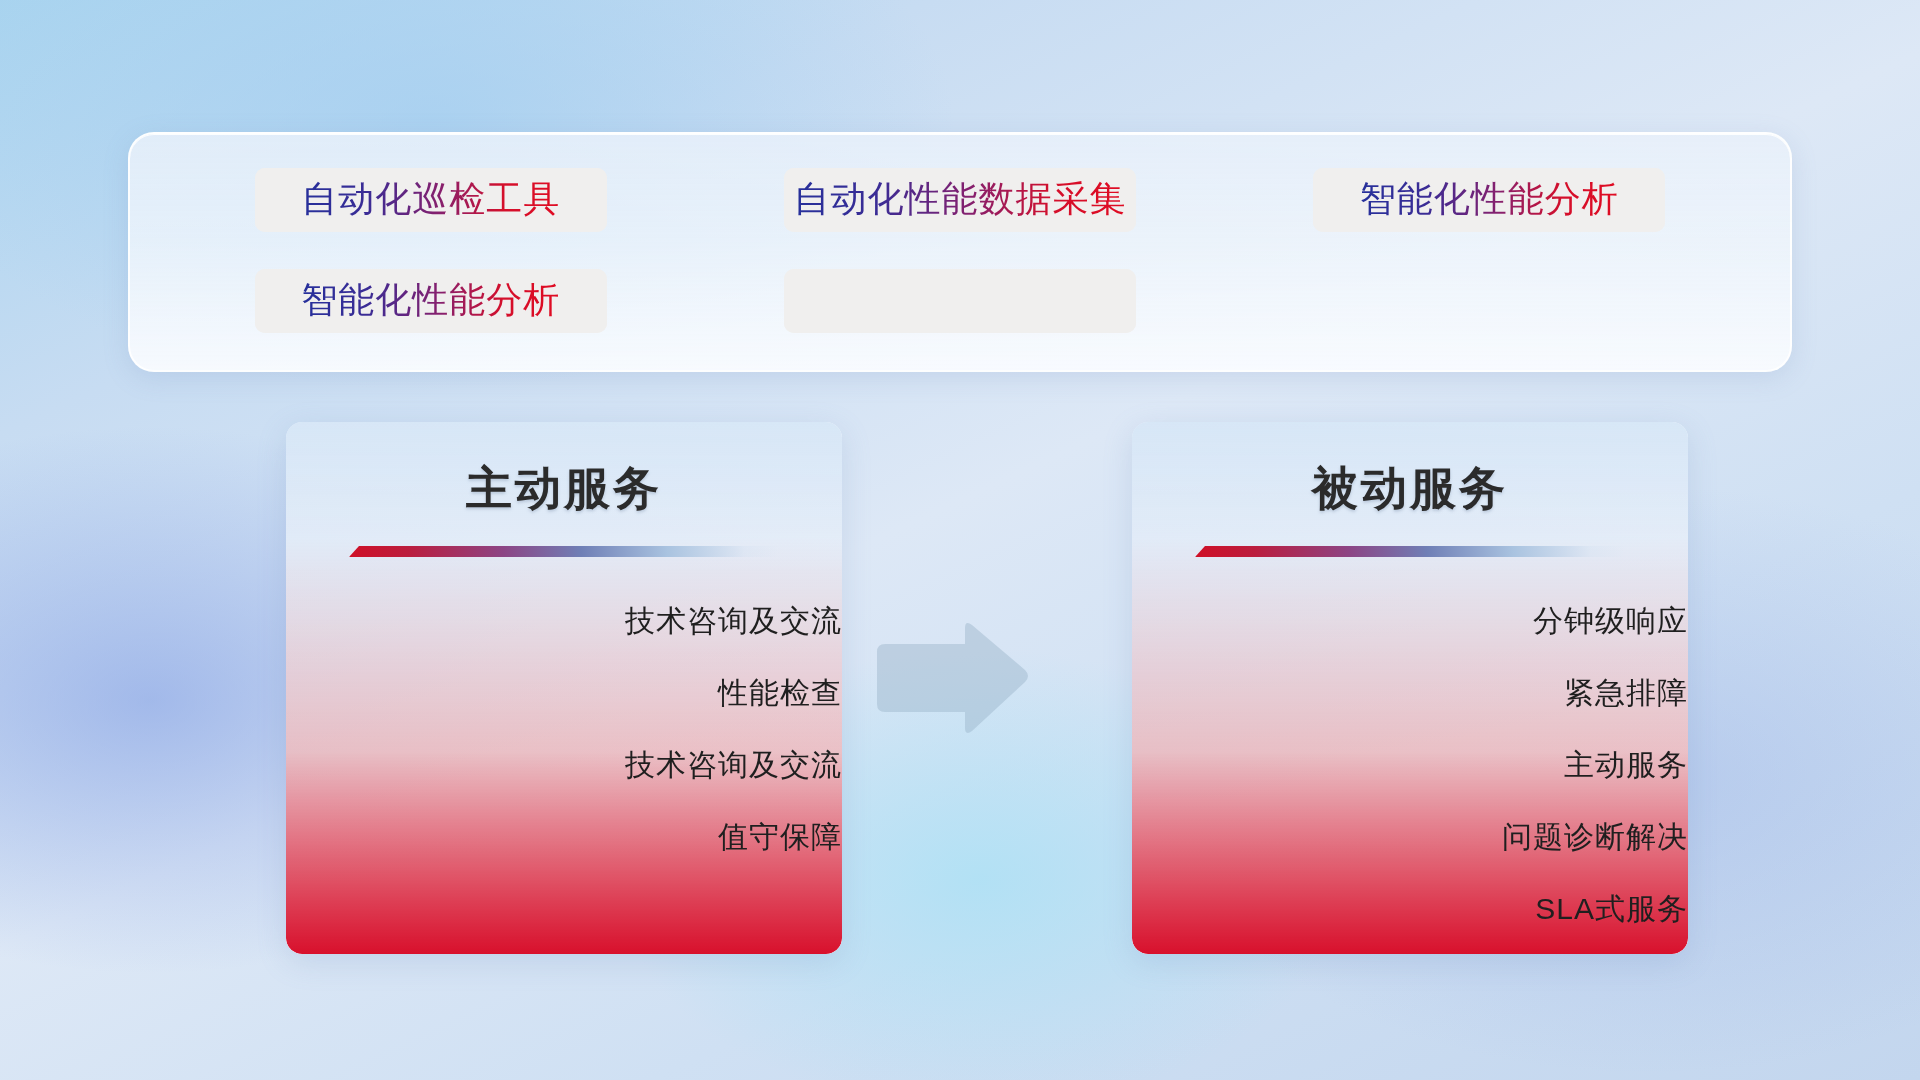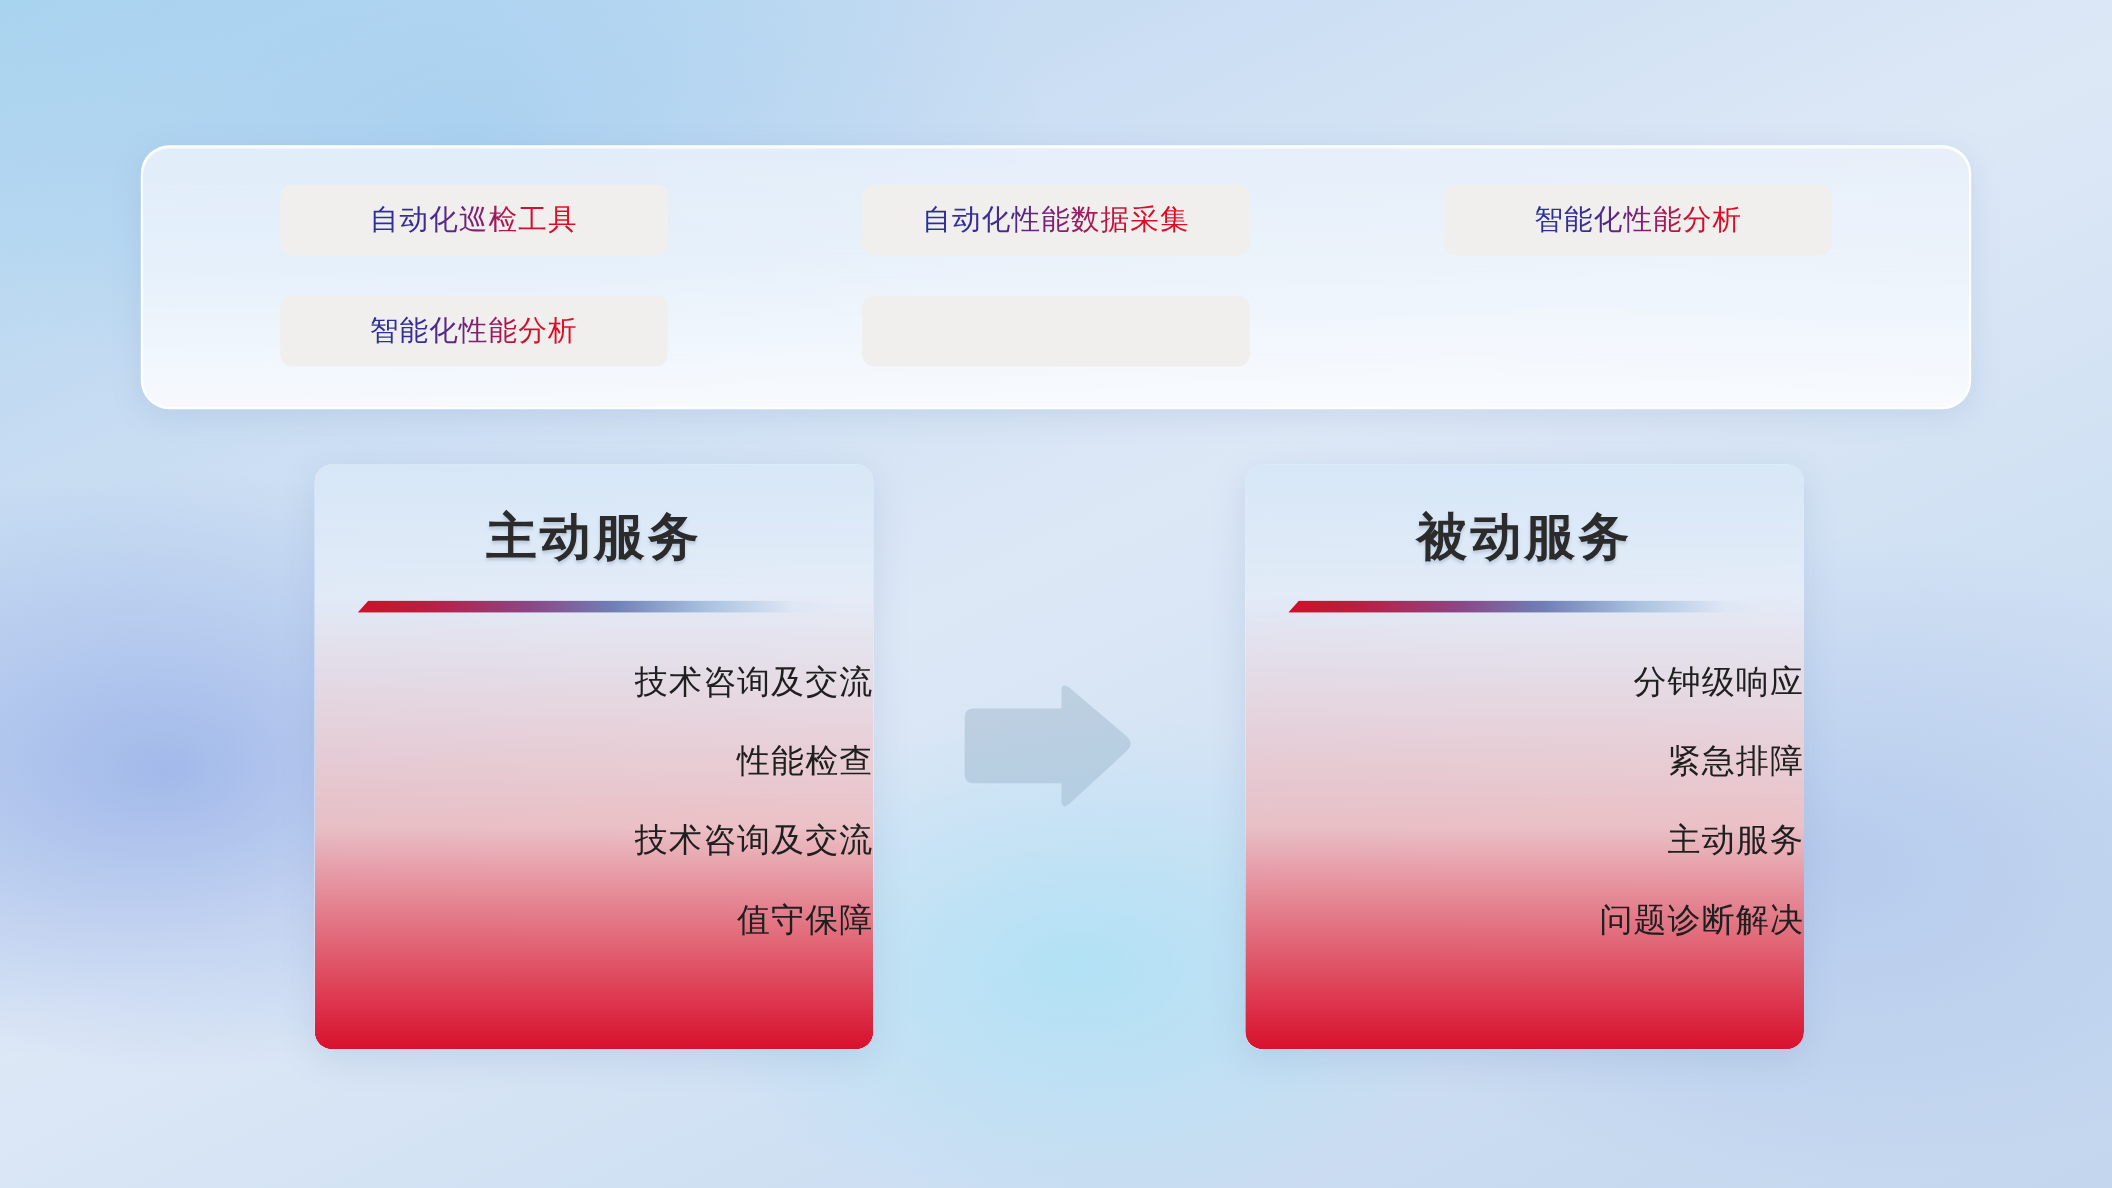--- a/index.html
+++ b/index.html
@@ -75,35 +75,35 @@
   }
   .chip-inner {
     position: absolute;
     inset: 0;
     border-radius: 10px;
     background: #f0efee;
   }
   .chip-label {
     position: relative;
     z-index: 2;
-    font-size: 26px;
+    font-size: 36px;
     letter-spacing: 1px;
     font-weight: 400;
     background: linear-gradient(90deg, #26309b 0%, #3b2c95 26%, #8a1f6b 55%, #d40f2b 78%, #e00b22 100%);
     -webkit-background-clip: text;
     background-clip: text;
     -webkit-text-fill-color: transparent;
     color: transparent;
     white-space: nowrap;
   }
 
   
   .card {
     position: absolute;
-    width: 508px;
+    width: 556px;
     height: 532px;
     top: 422px;
     border-radius: 16px;
     box-sizing: border-box;
     background: linear-gradient(168deg, rgba(226,238,250,0.92) 0%, rgba(240,246,252,0.93) 30%, rgba(252,253,255,0.97) 62%, #ffffff 100%);
     box-shadow: 0 8px 30px rgba(110,140,190,0.20);
     overflow: hidden;
   }
   .card::after {
     content: "";
@@ -223,16 +223,17 @@
   </svg>
 
   <div class="card" id="card-passive">
     <div class="card-title">被动服务</div>
     <div class="title-rule"></div>
     <ul class="card-list">
       <li>分钟级响应</li>
       <li>紧急排障</li>
       <li>主动服务</li>
       <li>问题诊断解决</li>
+      <li>SLA式服务</li>
     </ul>
   </div>
 
 </div>
 
 </body></html>

